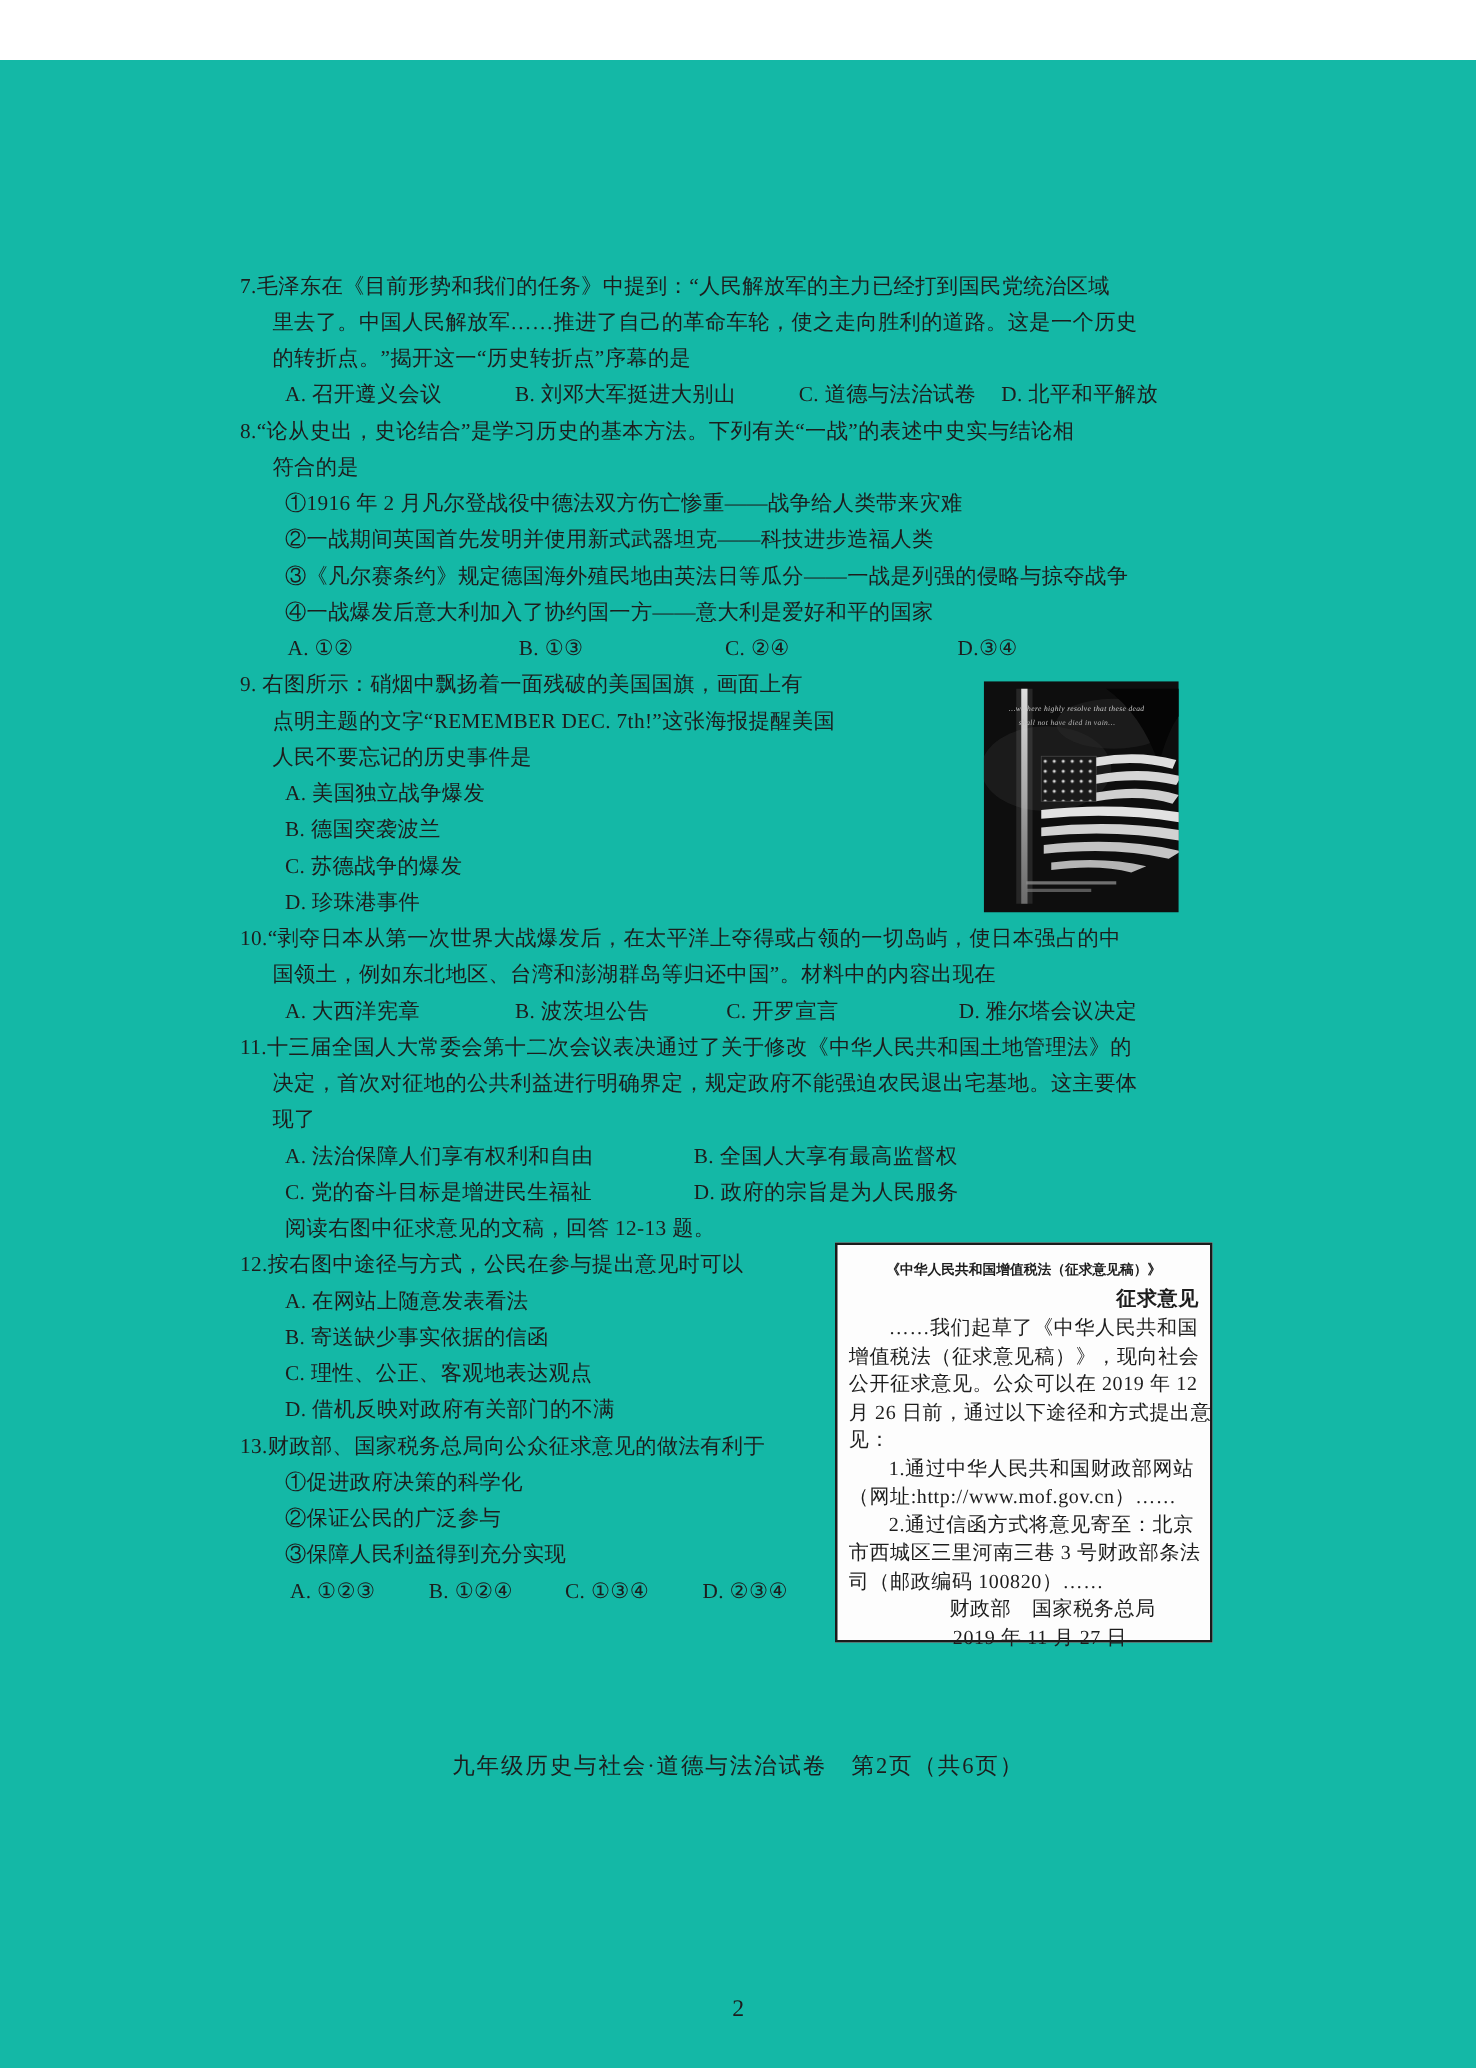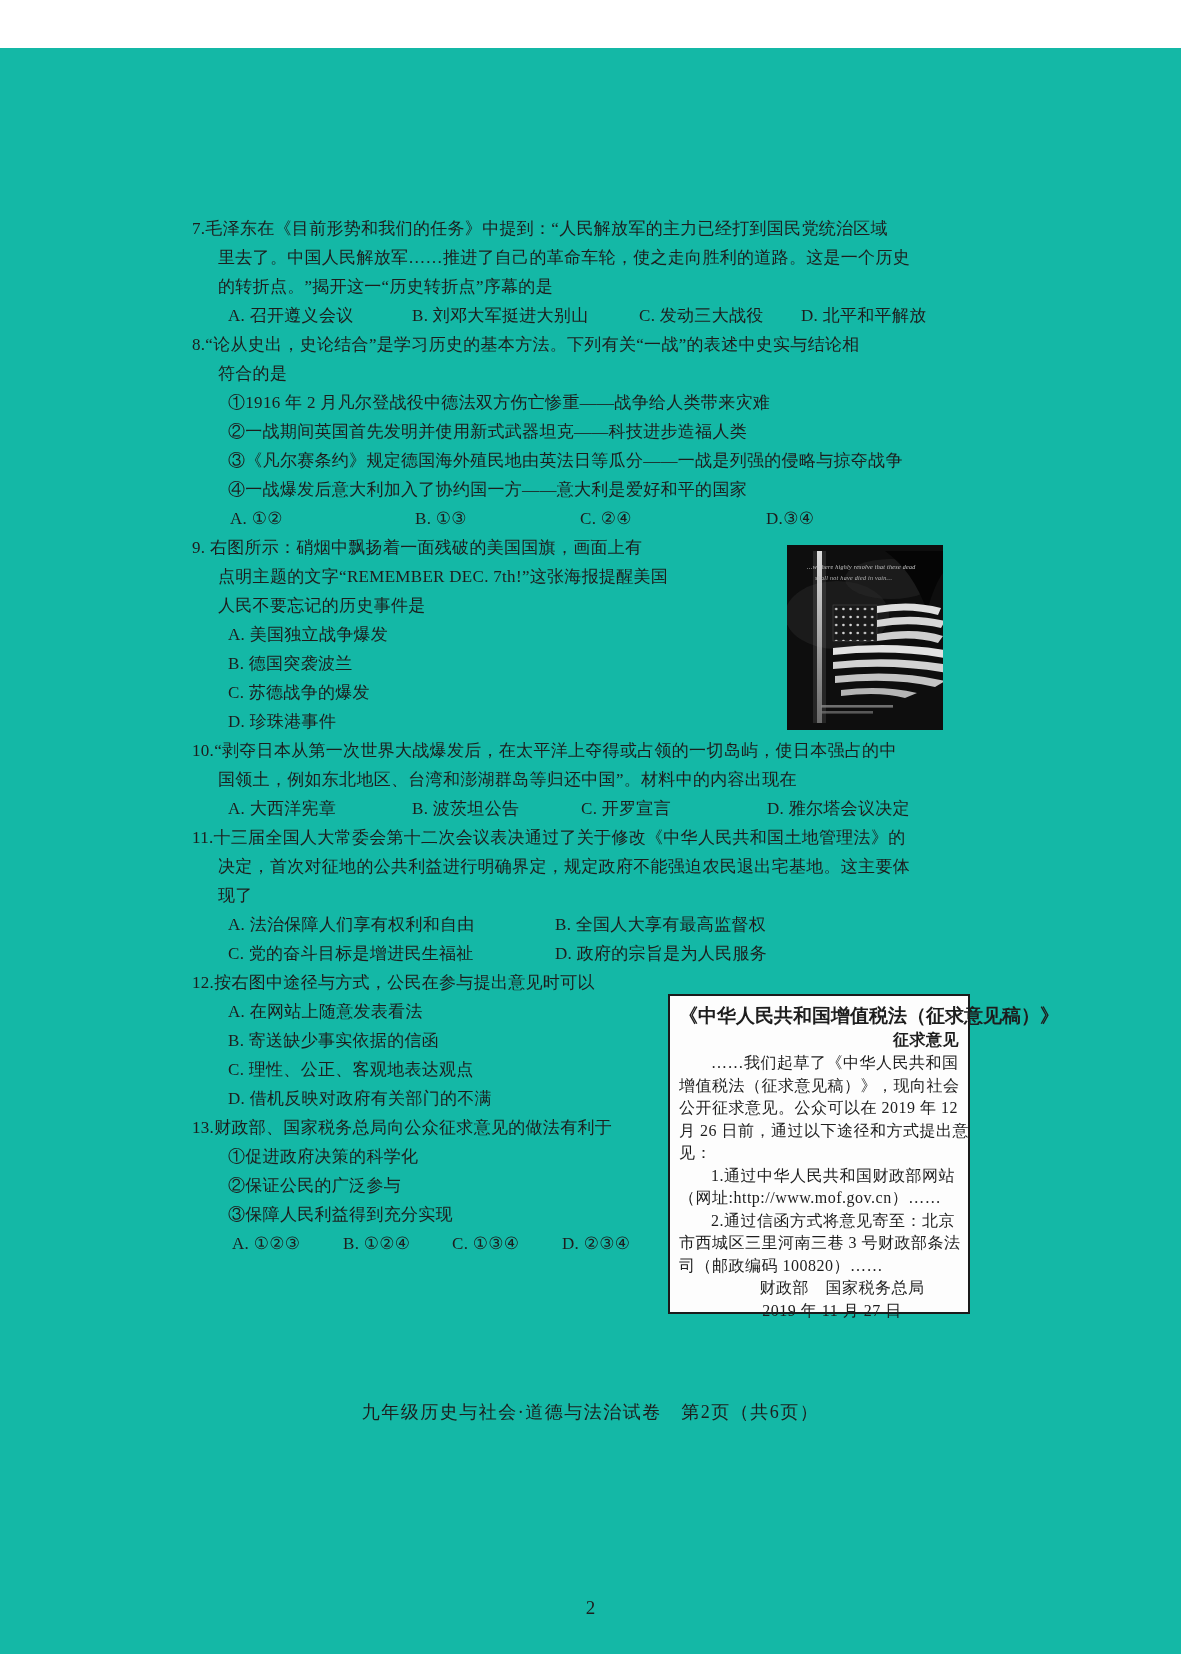--- a/index.html
+++ b/index.html
@@ -24,21 +24,21 @@
   .q13o{padding-left:42px}.q13o .s1{width:111px}.q13o .s2{width:109px}.q13o .s3{width:110px}
   .q9wrap{position:relative;}
   .poster{position:absolute;left:597px;top:12px;width:156px;height:185px;}
   .bottom{position:relative;}
   .leftcol{width:470px;}
   .notice{
     position:absolute;left:478px;top:26px;width:302px;height:320px;
     border:2px solid #1b1b1b;box-sizing:border-box;padding:8px 9px 4px;
     font-size:16px;line-height:22.5px;letter-spacing:.5px;background:#fdfdfd;
   }
-  .notice .t1{text-align:center;font-weight:bold;font-size:19px;letter-spacing:0;line-height:24px;white-space:nowrap;}
+  .notice .t1{text-align:center;font-weight:bold;font-size:11px;letter-spacing:0;line-height:24px;white-space:nowrap;}
   .notice .t2{text-align:right;font-weight:bold;font-size:16px;line-height:24px;}
   .notice .b{white-space:nowrap;}
   .notice .indent{text-indent:32px;}
   .notice .sig{text-align:center;padding-left:46px;white-space:nowrap;}
   .notice .date{text-align:center;padding-left:26px;white-space:nowrap;}
   .footer{position:absolute;top:1352px;left:0;width:100%;text-align:center;font-size:18px;letter-spacing:1.5px;}
   .pageno{position:absolute;top:1549px;left:0;width:100%;text-align:center;font-size:19px;}
 </style>
 </head>
 <body>
@@ -46,21 +46,21 @@
 <div class="page">
   <div class="content">
 
     <section>
       <div class="ln first">7.毛泽东在《目前形势和我们的任务》中提到：“人民解放军的主力已经打到国民党统治区域</div>
       <div class="ln cont">里去了。中国人民解放军……推进了自己的革命车轮，使之走向胜利的道路。这是一个历史</div>
       <div class="ln cont">的转折点。”揭开这一“历史转折点”序幕的是</div>
       <div class="ln opts q7o">
         <span class="s1">A. 召开遵义会议</span>
         <span class="s2">B. 刘邓大军挺进大别山</span>
-        <span class="s3">C. 发动三大战役</span>
+        <span class="s3">C. 道德与法治试卷</span>
         <span class="s4">D. 北平和平解放</span>
       </div>
     </section>
 
     <section>
       <div class="ln first">8.“论从史出，史论结合”是学习历史的基本方法。下列有关“一战”的表述中史实与结论相</div>
       <div class="ln cont">符合的是</div>
       <div class="ln sub">①1916 年 2 月凡尔登战役中德法双方伤亡惨重——战争给人类带来灾难</div>
       <div class="ln sub">②一战期间英国首先发明并使用新式武器坦克——科技进步造福人类</div>
       <div class="ln sub">③《凡尔赛条约》规定德国海外殖民地由英法日等瓜分——一战是列强的侵略与掠夺战争</div>
@@ -140,20 +140,21 @@
         <span class="s2">B. 全国人大享有最高监督权</span>
       </div>
       <div class="ln opts q11o">
         <span class="s1">C. 党的奋斗目标是增进民生福祉</span>
         <span class="s2">D. 政府的宗旨是为人民服务</span>
       </div>
     </section>
 
     <section class="bottom">
       <div class="leftcol">
+        <div class="ln sub">阅读右图中征求意见的文稿，回答 12-13 题。</div>
 
         <div>
           <div class="ln first">12.按右图中途径与方式，公民在参与提出意见时可以</div>
           <div class="ln sub">A. 在网站上随意发表看法</div>
           <div class="ln sub">B. 寄送缺少事实依据的信函</div>
           <div class="ln sub">C. 理性、公正、客观地表达观点</div>
           <div class="ln sub">D. 借机反映对政府有关部门的不满</div>
         </div>
 
         <div>

